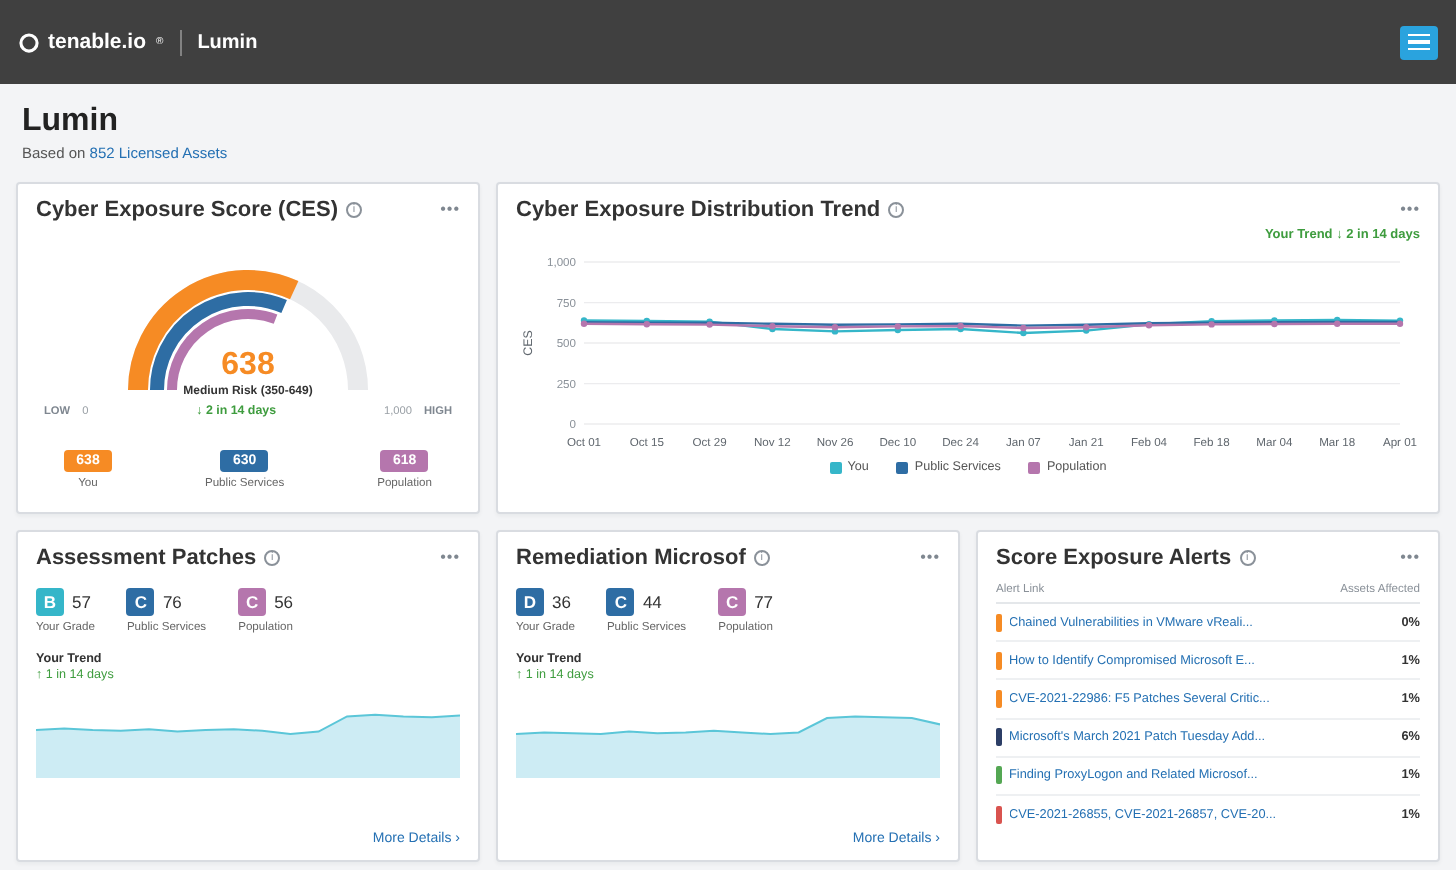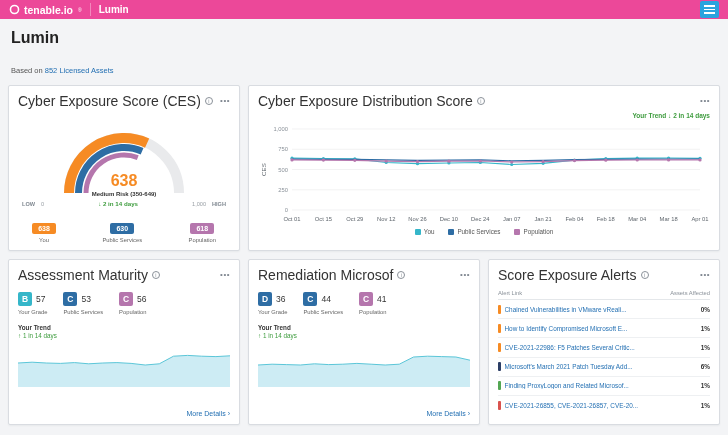--- a/index.html
+++ b/index.html
@@ -1,40 +1,40 @@
 <!DOCTYPE html>
 <html><head>
 <meta charset="utf-8">
 <title>Lumin</title>
 <style>
   *{box-sizing:border-box;margin:0;padding:0}
   html,body{width:728px;height:435px}
   body{background:#f3f4f6;font-family:"Liberation Sans",sans-serif;overflow:hidden}
 
   
-  .topbar{height:19px;background:#ec4899;display:flex;align-items:center;padding:0 9px;color:#fff}
+  .topbar{height:42px;background:#404040;display:flex;align-items:center;padding:0 9px;color:#fff}
   .brand{display:flex;align-items:center;gap:4px;font-size:10.5px;font-weight:700;cursor:pointer}
   .brand sup{font-size:5px;font-weight:400;margin-left:1px}
   .tb-divider{width:1px;height:13px;background:rgba(255,255,255,.35);margin:0 8px}
   .product{font-size:10px;font-weight:600}
   .menu-btn{margin-left:auto;width:19px;height:17px;background:#2aa3de;border:none;border-radius:2px;display:flex;flex-direction:column;justify-content:center;align-items:center;gap:2px;cursor:pointer}
   .menu-btn i{display:block;width:11px;height:1.5px;background:#fff}
 
   
   .page-head{padding:10px 11px 8px}
   .page-title{font-size:16px;font-weight:700;color:#222}
-  .based-on{font-size:7.5px;color:#555;margin-top:19px}
+  .based-on{font-size:7.5px;color:#555;margin-top:2px}
   .based-on a{color:#2470b3;text-decoration:none;cursor:pointer}
 
   
   .grid{display:grid;grid-template-columns:232px 232px 232px;gap:8px;padding:2px 8px 8px}
   .card{background:#fff;border:1px solid #d9dce1;border-radius:2px;box-shadow:0 1px 2px rgba(20,30,40,.05);padding:7px 9px;min-height:166px;display:flex;flex-direction:column}
   .span2{grid-column:2/4}
   .card-head{display:flex;align-items:center}
-  .card-title{font-size:14px;font-weight:400;color:#333}
+  .card-title{font-size:11px;font-weight:700;color:#333}
   .info{width:8px;height:8px;border:1px solid #8a9199;border-radius:50%;color:#8a9199;font-size:5.5px;line-height:6px;text-align:center;margin-left:4px;flex:none;cursor:pointer}
   .more{margin-left:auto;color:#7f8790;font-size:8px;letter-spacing:.5px;background:none;border:none;line-height:8px;cursor:pointer}
 
   
   .gauge-wrap{position:relative;width:152px;height:82px;margin:6px auto 0}
   .gauge-wrap svg{display:block}
   .gauge-center{position:absolute;left:0;right:0;bottom:0;text-align:center}
   .gauge-score{font-size:16px;font-weight:700;color:#f68b24}
   .gauge-risk{font-size:6px;font-weight:700;color:#333;margin-top:1px}
   .gauge-scale{display:flex;align-items:center;font-size:5.6px;color:#8a9199;width:204px;margin:3px auto 0}
@@ -146,21 +146,21 @@
       </div>
       <div class="badge">
         <span class="badge-pill" style="background-color: rgb(181, 118, 173);">618</span>
         <div class="badge-label">Population</div>
       </div>
     </div>
   </section>
 
   <section class="card span2">
     <div class="card-head">
-      <span class="card-title">Cyber Exposure Distribution Score</span>
+      <span class="card-title">Cyber Exposure Distribution Trend</span>
       <span class="info">i</span>
       <button class="more">•••</button>
     </div>
     <div class="trend-head-row">
       <span class="your-trend">
         <span>Your Trend</span>
         <span>↓ 2 in 14 days</span>
       </span>
     </div>
     <div class="chart-host">
@@ -234,36 +234,36 @@
       </span>
       <span class="legend-item">
         <span class="legend-swatch" style="background-color: rgb(181, 118, 173);"></span>
         <span>Population</span>
       </span>
     </div>
   </section>
 
   <section class="card">
     <div class="card-head">
-      <span class="card-title">Assessment Maturity</span>
+      <span class="card-title">Assessment Patches</span>
       <span class="info">i</span>
       <button class="more">•••</button>
     </div>
     <div class="grades">
       <div class="grade">
         <div class="grade-top">
           <span class="grade-chip" style="background-color: rgb(53, 182, 201);">B</span>
           <span class="grade-val">57</span>
         </div>
         <div class="grade-label">Your Grade</div>
       </div>
       <div class="grade">
         <div class="grade-top">
           <span class="grade-chip" style="background-color: rgb(46, 109, 164);">C</span>
-          <span class="grade-val">53</span>
+          <span class="grade-val">76</span>
         </div>
         <div class="grade-label">Public Services</div>
       </div>
       <div class="grade">
         <div class="grade-top">
           <span class="grade-chip" style="background-color: rgb(181, 118, 173);">C</span>
           <span class="grade-val">56</span>
         </div>
         <div class="grade-label">Population</div>
       </div>
@@ -298,21 +298,21 @@
       <div class="grade">
         <div class="grade-top">
           <span class="grade-chip" style="background-color: rgb(46, 109, 164);">C</span>
           <span class="grade-val">44</span>
         </div>
         <div class="grade-label">Public Services</div>
       </div>
       <div class="grade">
         <div class="grade-top">
           <span class="grade-chip" style="background-color: rgb(181, 118, 173);">C</span>
-          <span class="grade-val">41</span>
+          <span class="grade-val">77</span>
         </div>
         <div class="grade-label">Population</div>
       </div>
     </div>
     <div class="mini-trend">
       <div class="mini-trend-label">Your Trend</div>
       <div class="mini-trend-val">↑ 1 in 14 days</div>
     </div>
     <div class="spark-host">
         <svg viewBox="0 0 212 44" width="212" height="44">

